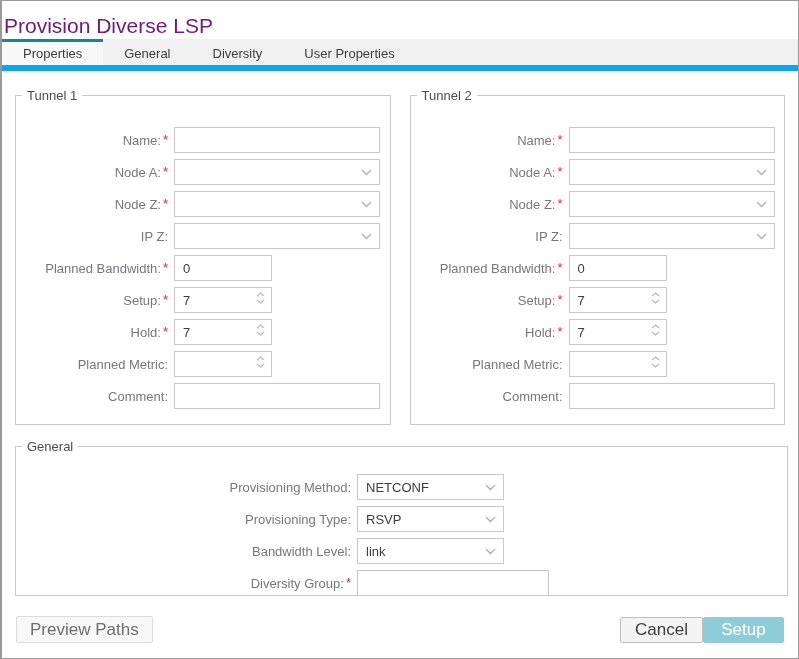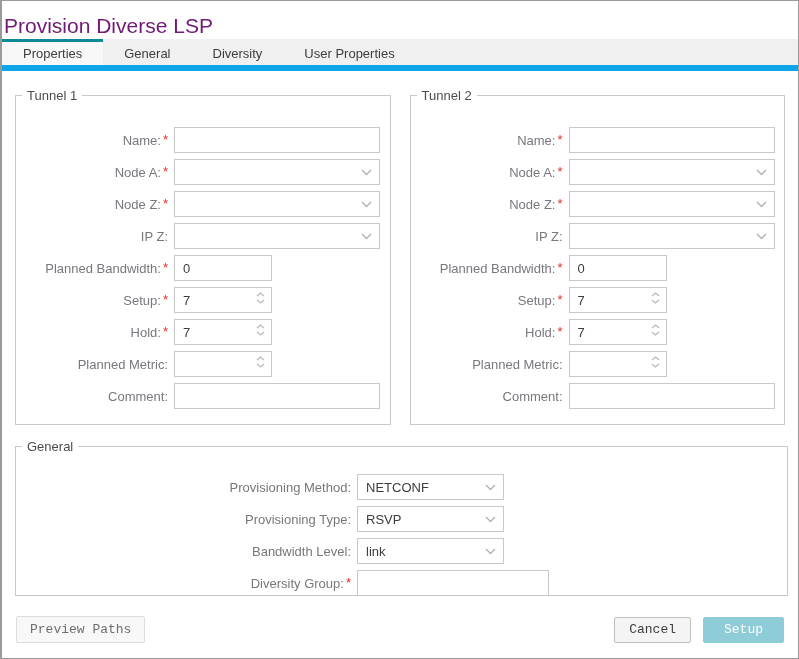--- a/index.html
+++ b/index.html
@@ -46,22 +46,22 @@
   .w-gtext { width:192px; }
   .chev { position:absolute; right:8px; top:10px; pointer-events:none; line-height:0; }
   .spin {
     position:absolute; right:7px; top:5px; display:flex; flex-direction:column;
     gap:2px; align-items:center; cursor:pointer; line-height:0;
   }
   .footer {
     display:flex; justify-content:space-between; align-items:center;
     padding:20px 14px 0 14px;
   }
-  .footer-right { display:flex; gap:12px; }
-  button { font-family:Liberation Mono, monospace; font-size:13px; cursor:pointer; }
+  .footer-right { display:flex; }
+  button { font-family:Liberation Sans, sans-serif; font-size:17px; cursor:pointer; }
   .btn-preview {
     height:27px; padding:0 13px; background:#f8f8f8;
     border:1px solid #ddd; color:#6e6e6e; border-radius:2px;
   }
   .btn-cancel {
     height:26px; min-width:71px; background:#f4f4f4;
     border:1px solid #bfbfbf; color:#3d3d3d; border-radius:2px; padding:0 14px;
   }
   .btn-submit {
     height:26px; min-width:81px; background:#8ecdd8; border:1px solid #8ecdd8;

